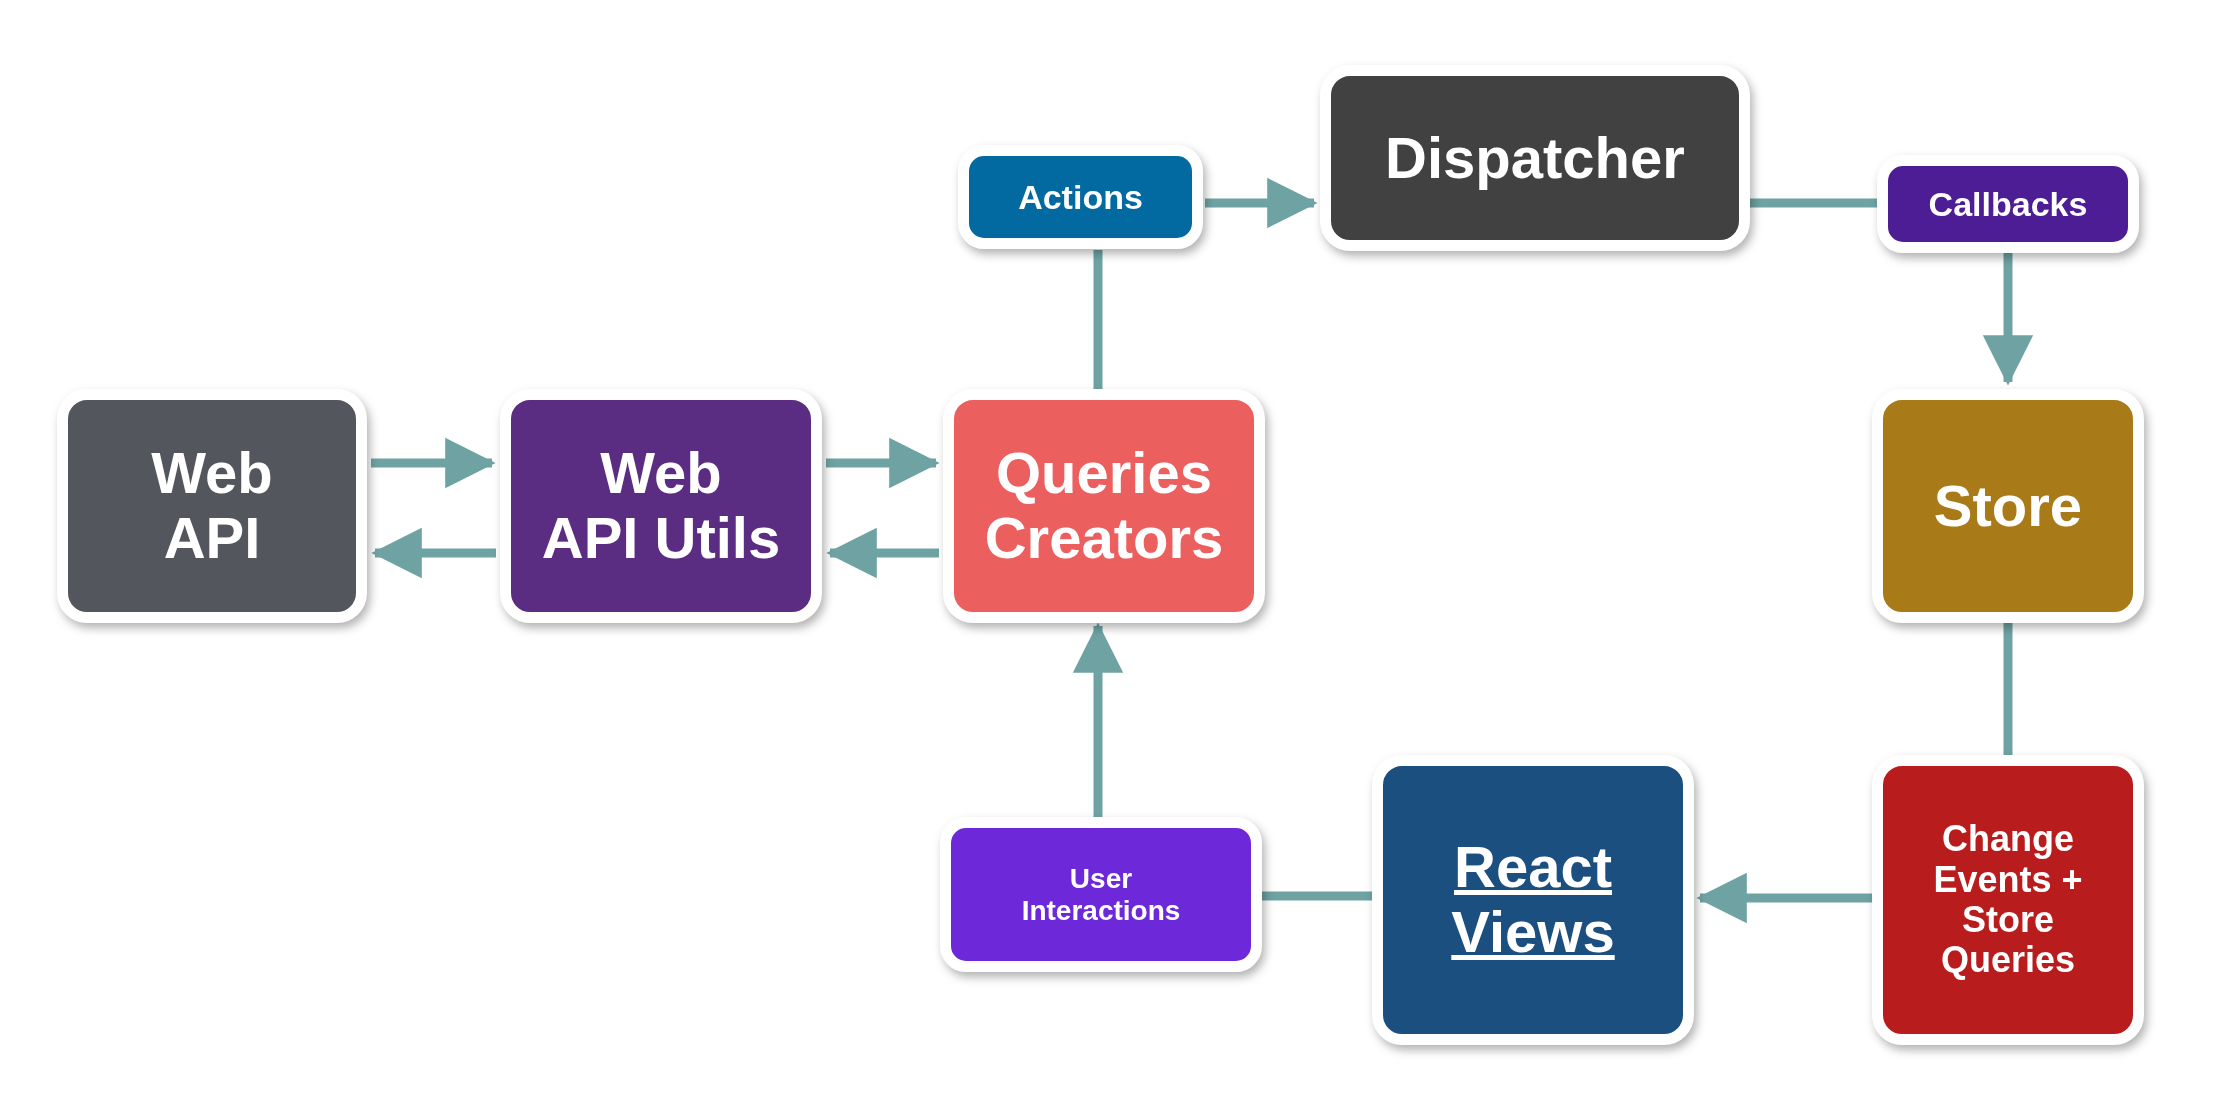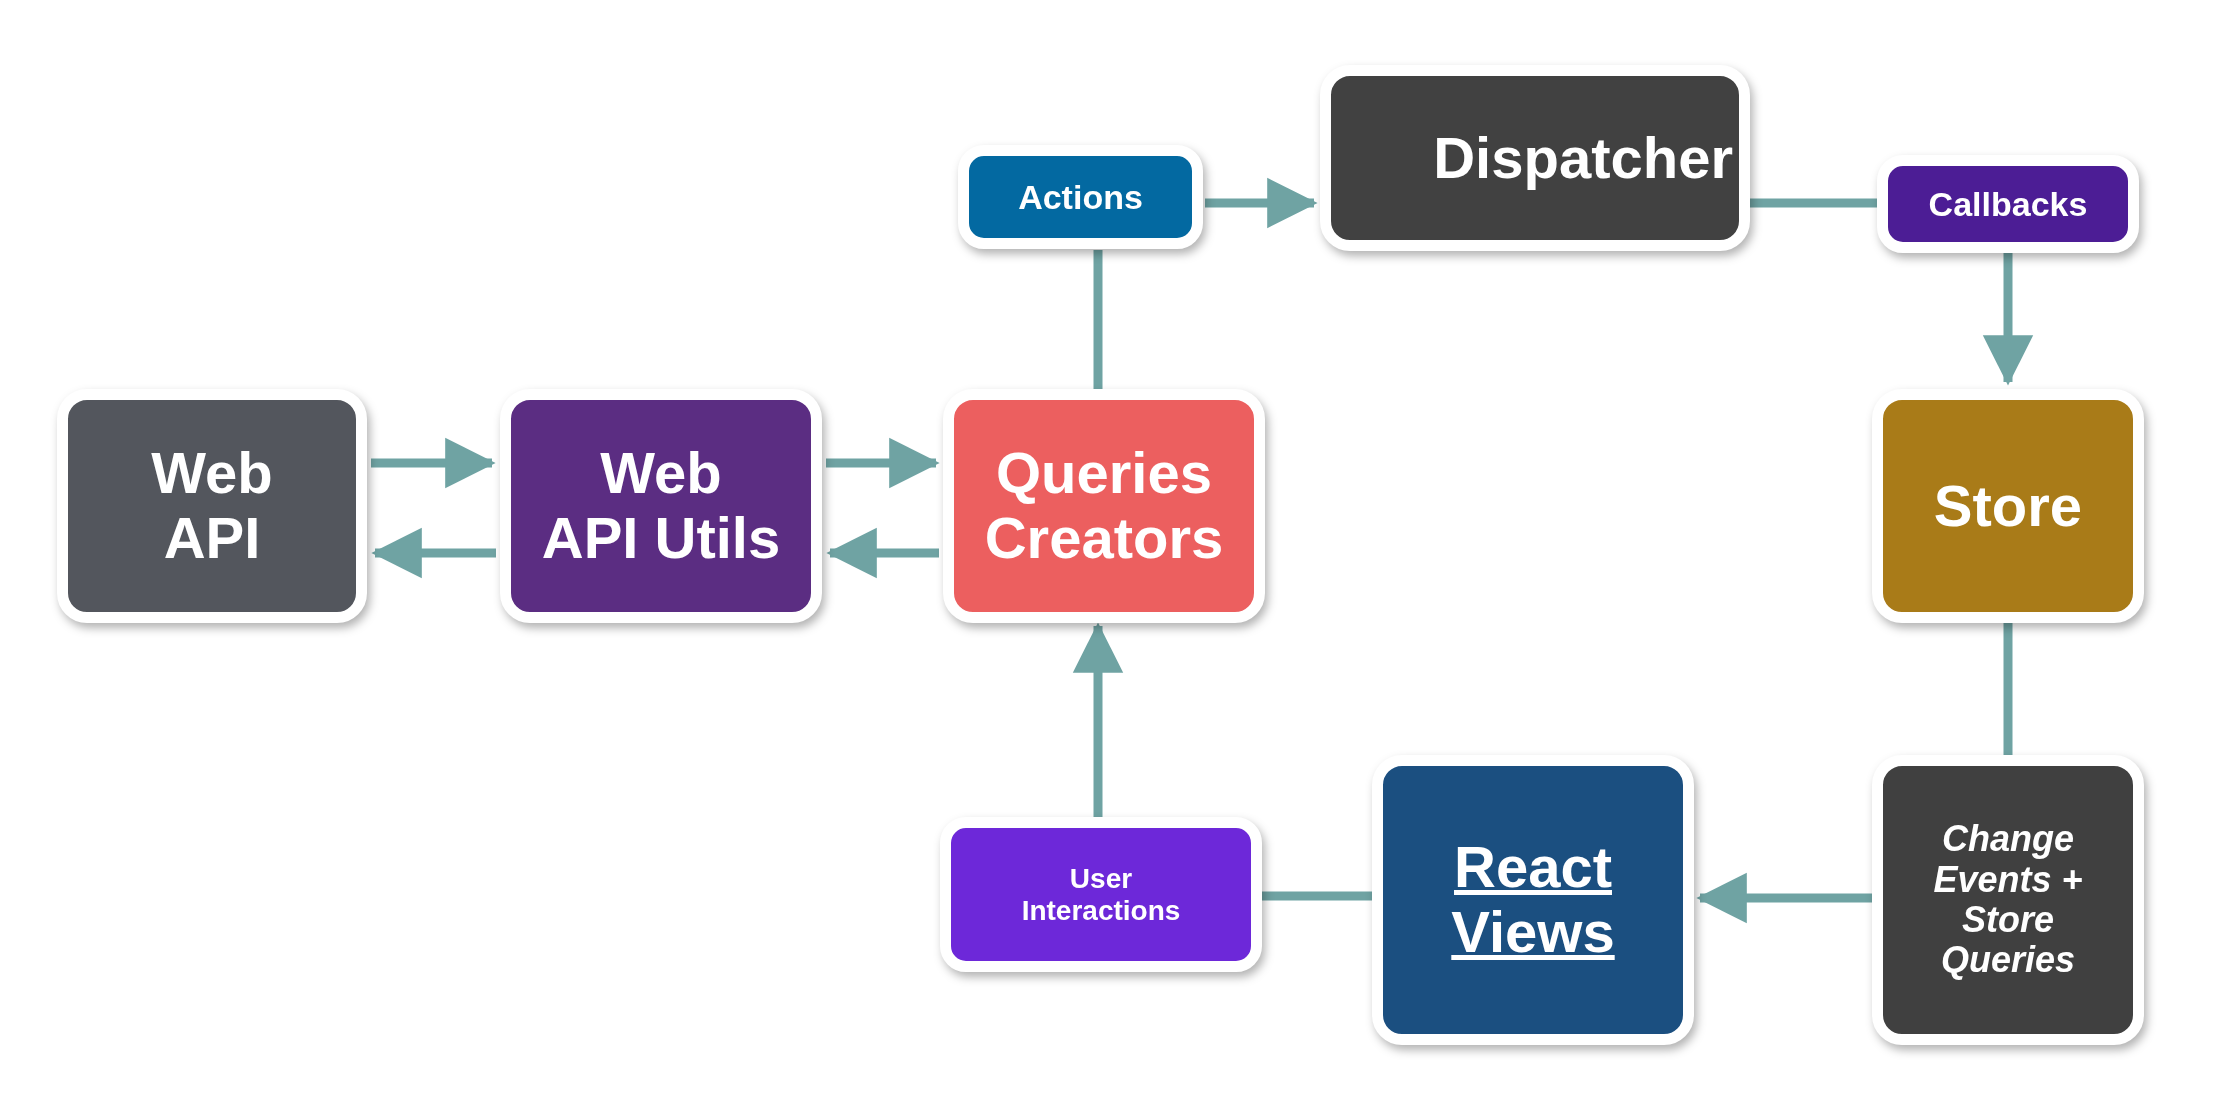--- a/index.html
+++ b/index.html
@@ -43,24 +43,24 @@
   }
   .node-inner {
     width: 100%;
   }
 
   
   #node-web-api       { left: 57px;   top: 389px;  width: 310px;  height: 234px;  font-size: 58px; background: #53565D; border-radius: 30px; }
   #node-web-api-utils { left: 500px;  top: 389px;  width: 322px;  height: 234px;  font-size: 58px; background: #5B2D82; border-radius: 30px; }
   #node-action-creators{left: 943px;  top: 389px;  width: 322px;  height: 234px;  font-size: 58px; background: #EC5F5F; border-radius: 30px; }
   #node-actions       { left: 958px;  top: 145px;  width: 245px;  height: 104px;  font-size: 34px; background: #0369a1; border-radius: 26px; }
-  #node-dispatcher    { left: 1320px; top: 65px;   width: 430px;  height: 186px;  font-size: 58px; background: #414141; border-radius: 30px; text-align: right; }
+  #node-dispatcher    { left: 1320px; top: 65px;   width: 430px;  height: 186px;  font-size: 58px; background: #414141; border-radius: 30px; }
   #node-callbacks     { left: 1877px; top: 155px;  width: 262px;  height: 98px;   font-size: 34px; background: #4c1d95; border-radius: 26px; }
   #node-store         { left: 1872px; top: 389px;  width: 272px;  height: 234px;  font-size: 58px; background: #A97B18; border-radius: 30px; }
-  #node-change-events { left: 1872px; top: 755px;  width: 272px;  height: 290px;  font-size: 36px; background: #404040; border-radius: 30px; font-style: italic; }
+  #node-change-events { left: 1872px; top: 755px;  width: 272px;  height: 290px;  font-size: 36px; background: #b91c1c; border-radius: 30px; }
   #node-react-views   { left: 1372px; top: 755px;  width: 322px;  height: 290px;  font-size: 58px; background: #1B4F80; border-radius: 30px; text-decoration: underline; }
   #node-user-interactions { left: 940px; top: 817px; width: 322px; height: 155px; font-size: 28px; background: #6d28d9; border-radius: 26px; }
 </style>
 </head>
 <body>
 
 <div id="canvas">
 
   <svg id="edges" viewBox="0 0 2232 1114" xmlns="http://www.w3.org/2000/svg">
     <defs>

